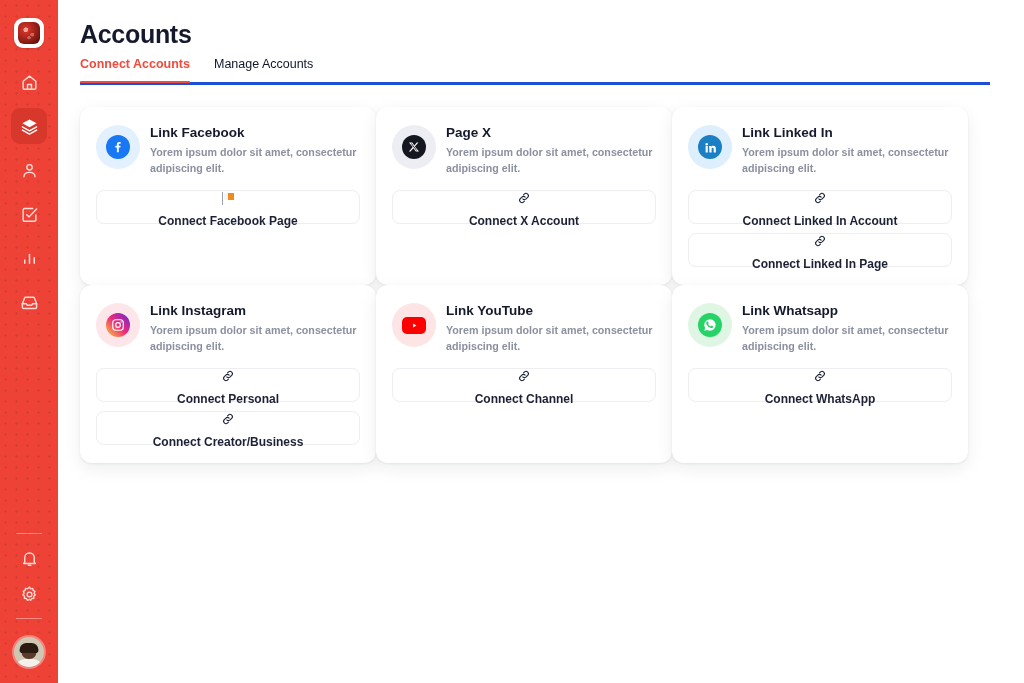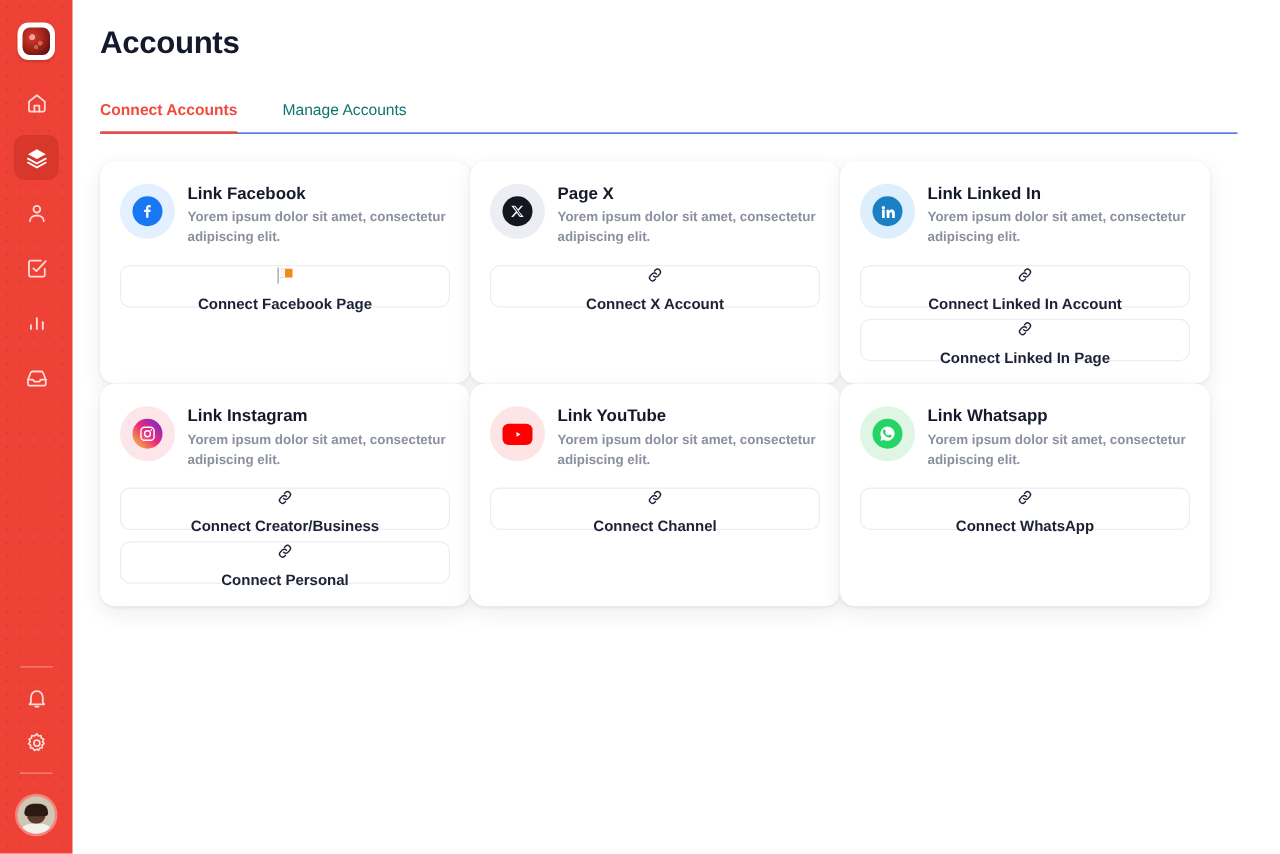--- a/index.html
+++ b/index.html
@@ -83,27 +83,27 @@
   }
 
   
   .main { flex: 1 1 auto; height: 683px; background: #ffffff; overflow: hidden; }
   .page-head { padding: 20px 34px 0 22px; }
   .page-title {
     font-size: 25px; font-weight: bold; color: #15192c;
     letter-spacing: -0.3px; padding-left: 0;
   }
   .tabs {
-    display: flex; gap: 36px;
-    margin-top: 32px;
-    border-bottom: 1px solid #1d4ed8;
+    display: flex; gap: 24px;
+    margin-top: 8px;
+    border-bottom: 3px solid #1d4ed8;
     padding-left: 0;
   }
   .tab {
-    font-size: 12.5px; color: #0f766e; padding-bottom: 11px;
+    font-size: 12.5px; color: #0f172a; padding-bottom: 11px;
     cursor: pointer; position: relative; white-space: nowrap;
   }
   .tab.active { color: #f04b3c; font-weight: bold; }
   .tab.active::after {
     content: ""; position: absolute; left: 0; right: 0; bottom: -1px;
     height: 2px; background: #f04b3c; border-radius: 2px;
   }
 
   
   .grid {
@@ -378,30 +378,30 @@
             </div>
           </div>
           <div class="btn-stack">
             <button class="connect-btn">
               <span class="btn-ico">
                 <svg width="14" height="14" viewBox="0 0 24 24" fill="none" stroke="#20243a" stroke-width="1.9" stroke-linecap="round">
                   <path d="M10 13.5a4 4 0 0 0 5.7.1l2.6-2.6a4 4 0 0 0-5.7-5.7L11.2 6.7"></path>
                   <path d="M14 10.5a4 4 0 0 0-5.7-.1L5.7 13a4 4 0 0 0 5.7 5.7l1.3-1.3"></path>
                 </svg>
               </span>
+              <span>Connect Personal</span>
+            </button>
+            <button class="connect-btn">
+              <span class="btn-ico">
+                <svg width="14" height="14" viewBox="0 0 24 24" fill="none" stroke="#20243a" stroke-width="1.9" stroke-linecap="round">
+                  <path d="M10 13.5a4 4 0 0 0 5.7.1l2.6-2.6a4 4 0 0 0-5.7-5.7L11.2 6.7"></path>
+                  <path d="M14 10.5a4 4 0 0 0-5.7-.1L5.7 13a4 4 0 0 0 5.7 5.7l1.3-1.3"></path>
+                </svg>
+              </span>
               <span>Connect Creator/Business</span>
-            </button>
-            <button class="connect-btn">
-              <span class="btn-ico">
-                <svg width="14" height="14" viewBox="0 0 24 24" fill="none" stroke="#20243a" stroke-width="1.9" stroke-linecap="round">
-                  <path d="M10 13.5a4 4 0 0 0 5.7.1l2.6-2.6a4 4 0 0 0-5.7-5.7L11.2 6.7"></path>
-                  <path d="M14 10.5a4 4 0 0 0-5.7-.1L5.7 13a4 4 0 0 0 5.7 5.7l1.3-1.3"></path>
-                </svg>
-              </span>
-              <span>Connect Personal</span>
             </button>
           </div>
         </div>
         <div class="card">
           <div class="card-head">
             <div class="halo" style="background: rgb(253, 229, 229);">
               <div class="badge" style="background: rgb(255, 0, 0); border-radius: 5px; width: 24px; height: 17px;">
                 <svg width="13" height="13" viewBox="0 0 24 24" fill="#fff">
                   <path d="M9.5 8.5v7l6-3.5z"></path>
                 </svg>

